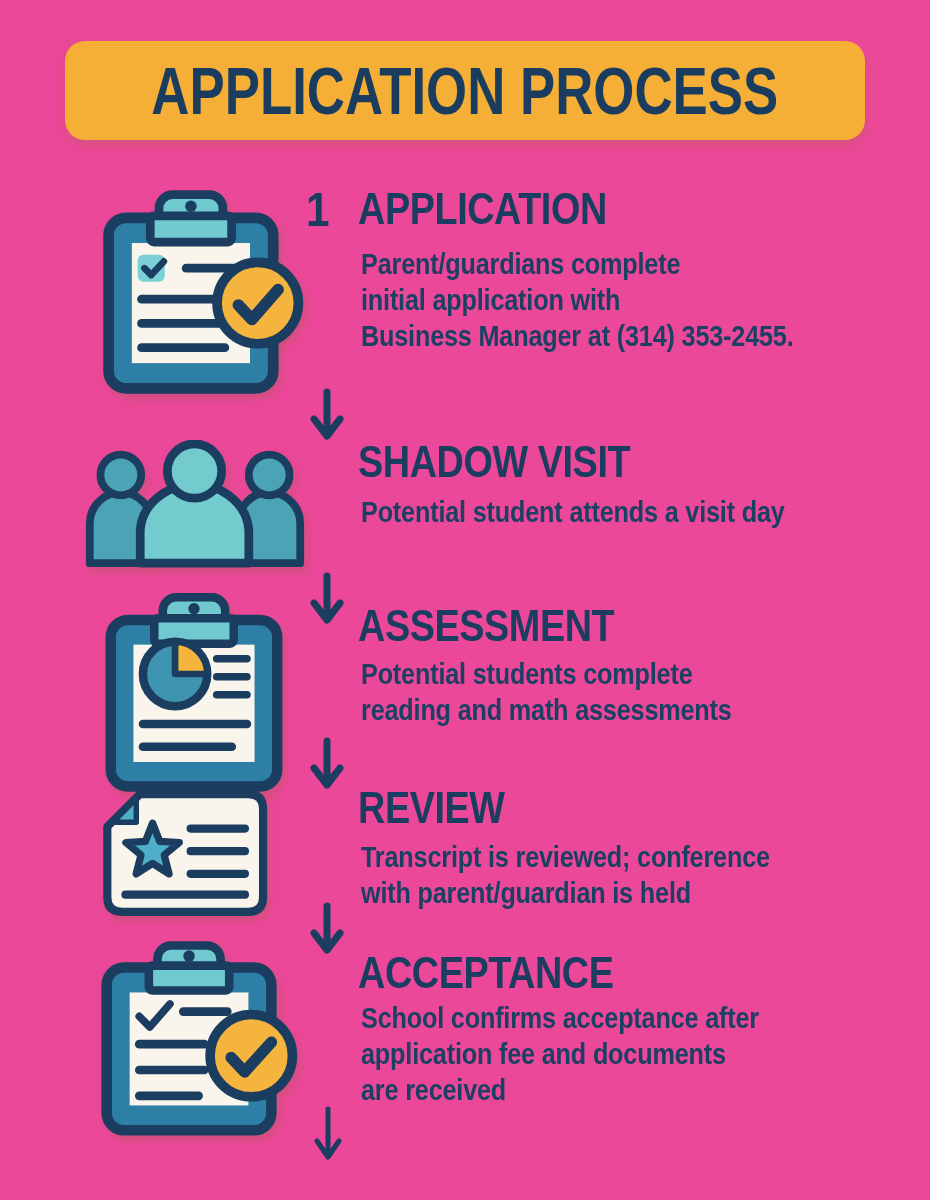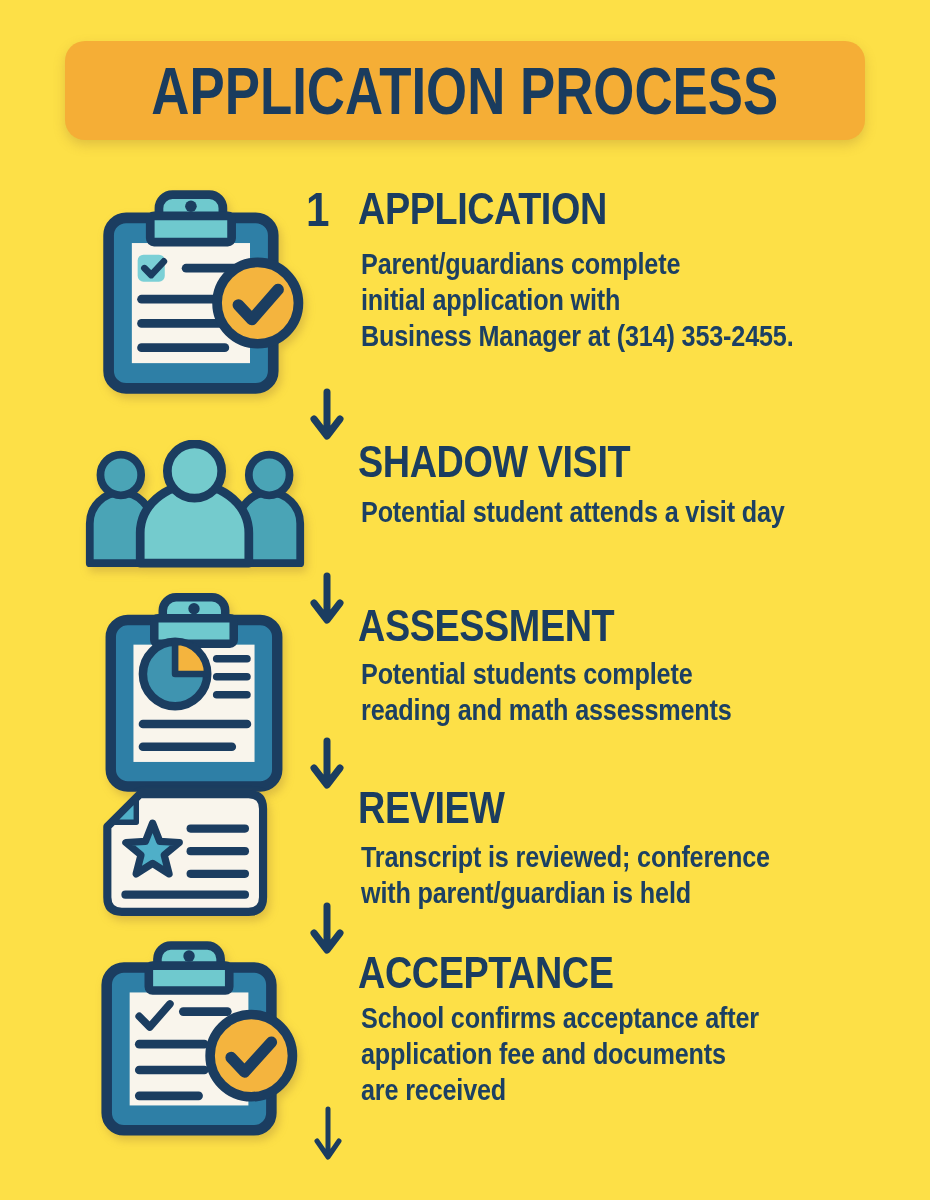--- a/index.html
+++ b/index.html
@@ -1,18 +1,18 @@
 <!DOCTYPE html>
 <html><head>
 <meta charset="utf-8">
 <style>
   html,body { margin:0; padding:0; background:#e8e2d8; }
   .canvas {
     position:relative; width:930px; height:1200px; margin:0 auto;
-    background:#fde047; overflow:hidden;
+    background:#ec4899; overflow:hidden;
     font-family:"Liberation Sans", sans-serif; color:#1b3d60;
   }
   .banner {
     position:absolute; left:65px; top:41px; width:800px; height:99px;
     background:#f5ae36; border-radius:20px;
     display:flex; align-items:center; justify-content:center;
     box-shadow:0 5px 12px rgba(150,110,50,0.28);
   }
   .banner-text {
     font-size:66px; font-weight:bold; color:#1a3c5e; white-space:nowrap;

